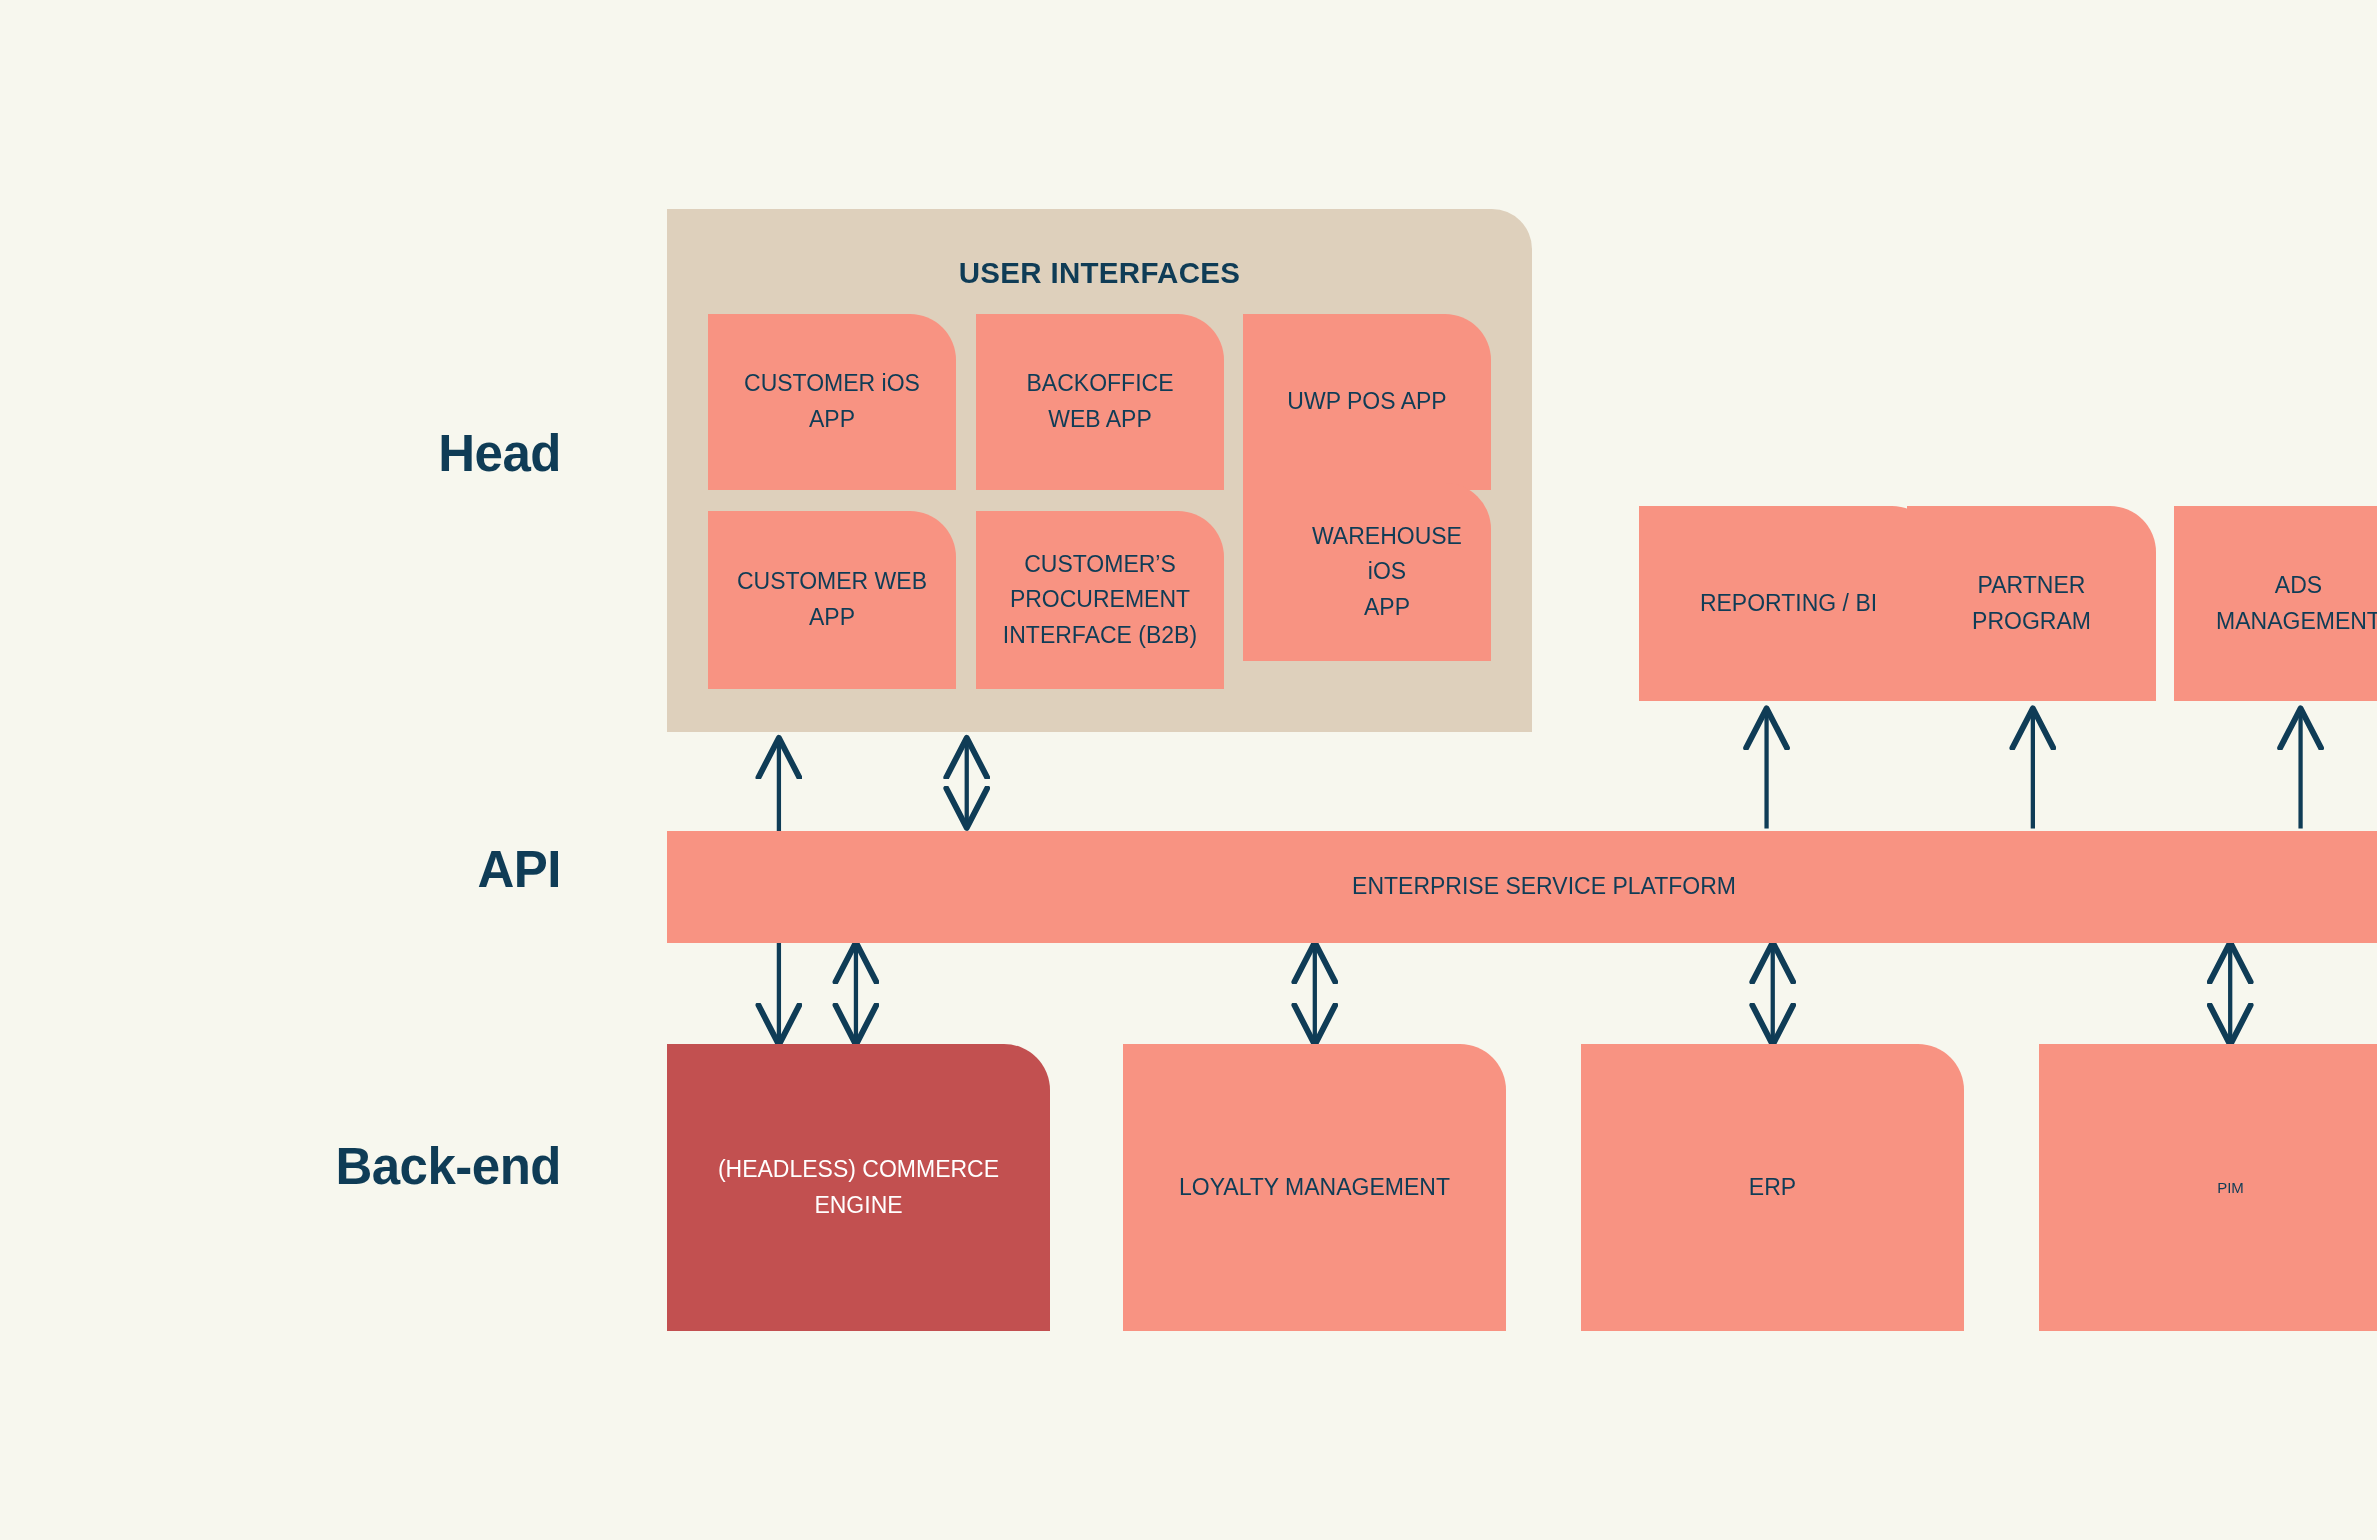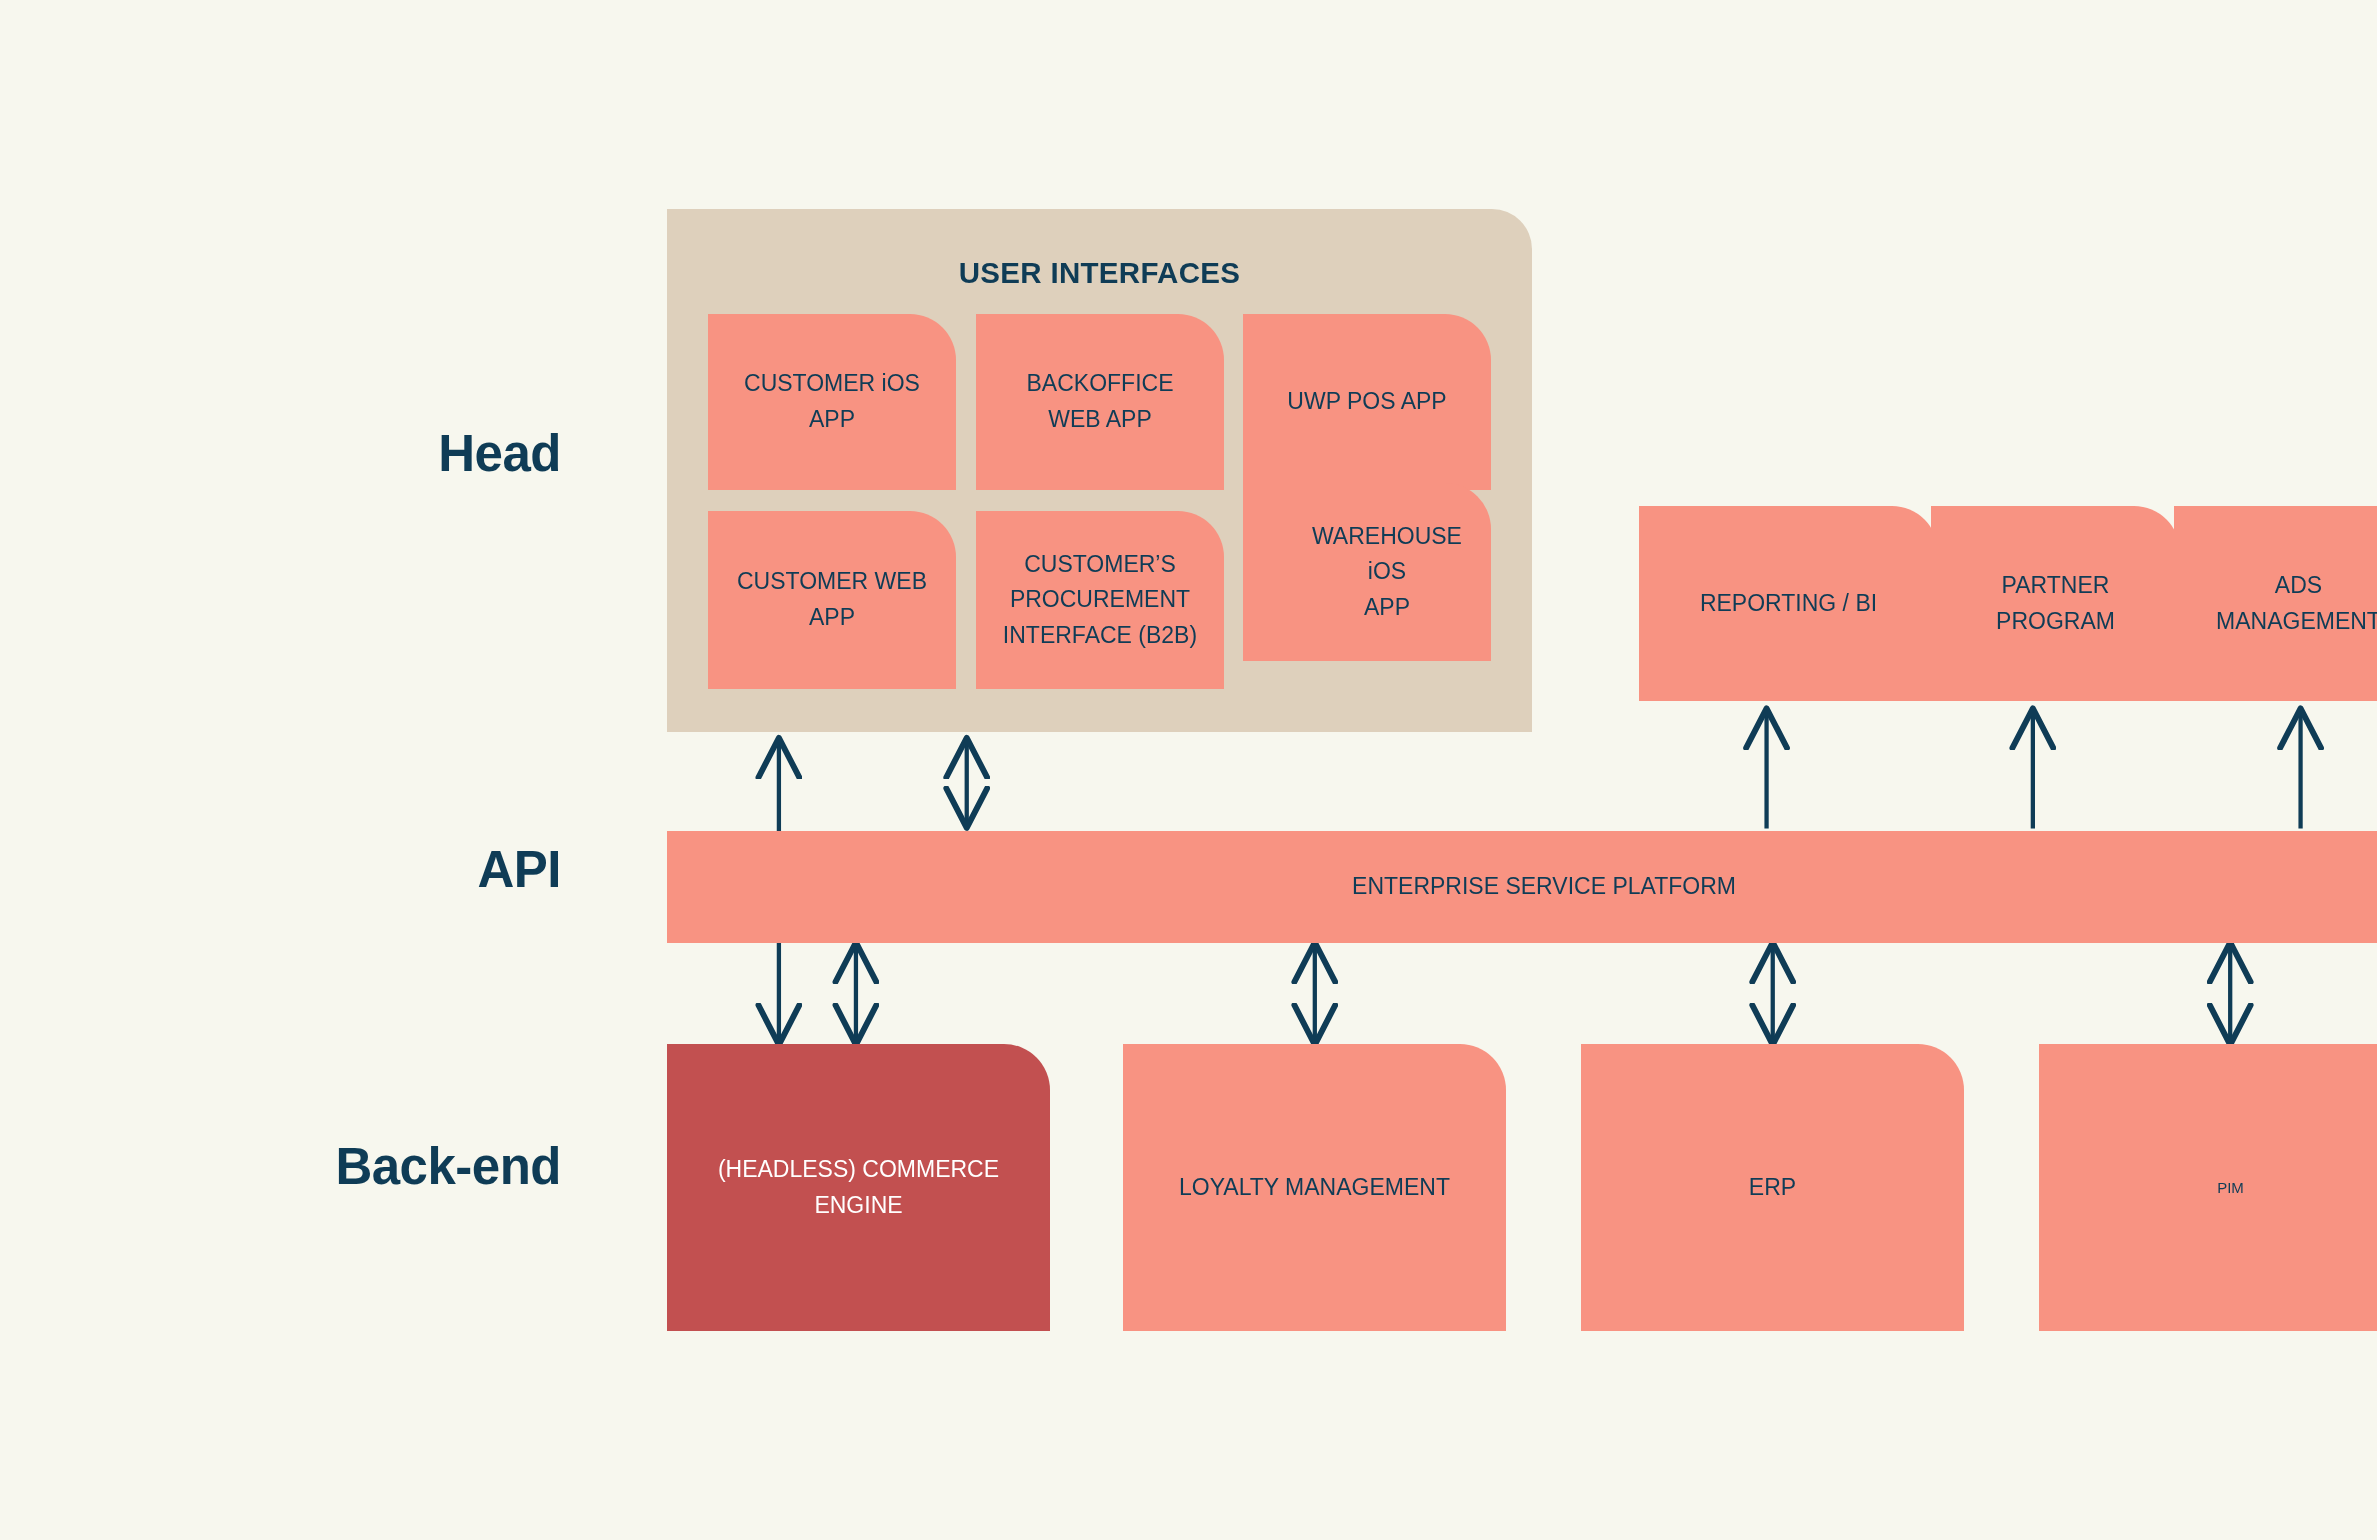--- a/index.html
+++ b/index.html
@@ -138,21 +138,21 @@
 INTERFACE (B2B)</span>
   </div>
   <div class="box" style="left:1243px;top:483px;width:248px;height:178px;padding-left:40px;">
     <span class="box-label" style="font-size:23px;">WAREHOUSE iOS
 APP</span>
   </div>
 
   <div class="box" style="left:1639px;top:506px;width:299px;height:195px;">
     <span class="box-label" style="font-size:23px;">REPORTING / BI</span>
   </div>
-  <div class="box" style="left:1907px;top:506px;width:249px;height:195px;margin-left:24px;">
+  <div class="box" style="left:1907px;top:506px;width:249px;height:195px;">
     <span class="box-label" style="font-size:23px;">PARTNER
 PROGRAM</span>
   </div>
   <div class="box" style="left:2174px;top:506px;width:249px;height:195px;">
     <span class="box-label" style="font-size:23px;">ADS
 MANAGEMENT</span>
   </div>
 
   <div class="api-bar" style="left:667px;top:831px;width:1754px;height:112px;">
     <span class="box-label" style="font-size:23px;">ENTERPRISE SERVICE PLATFORM</span>

